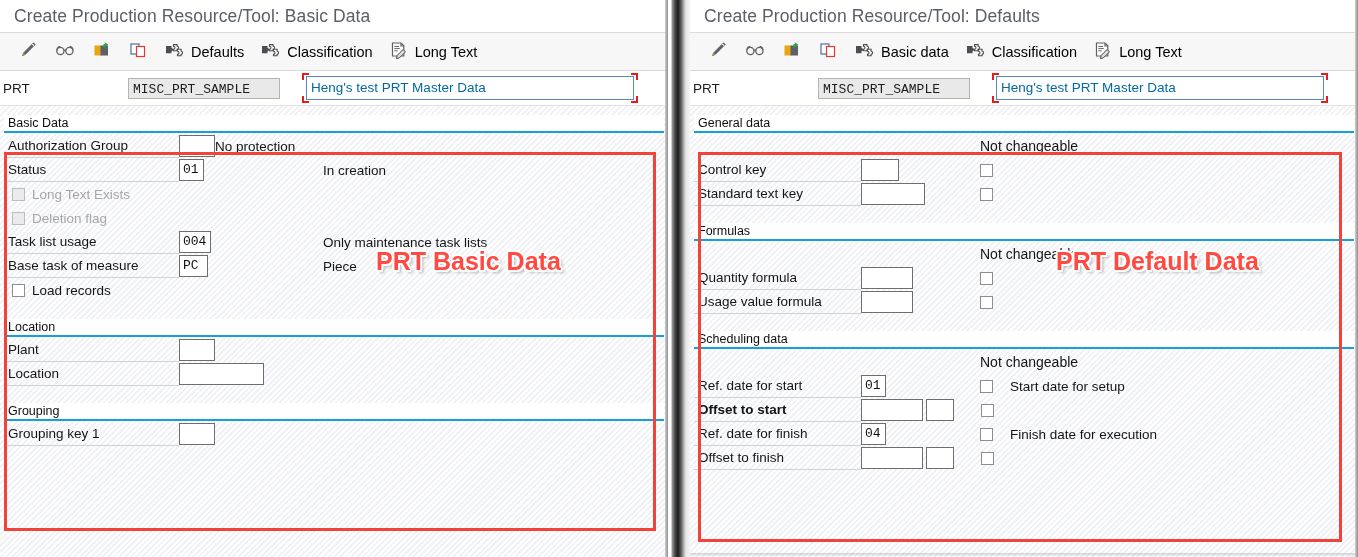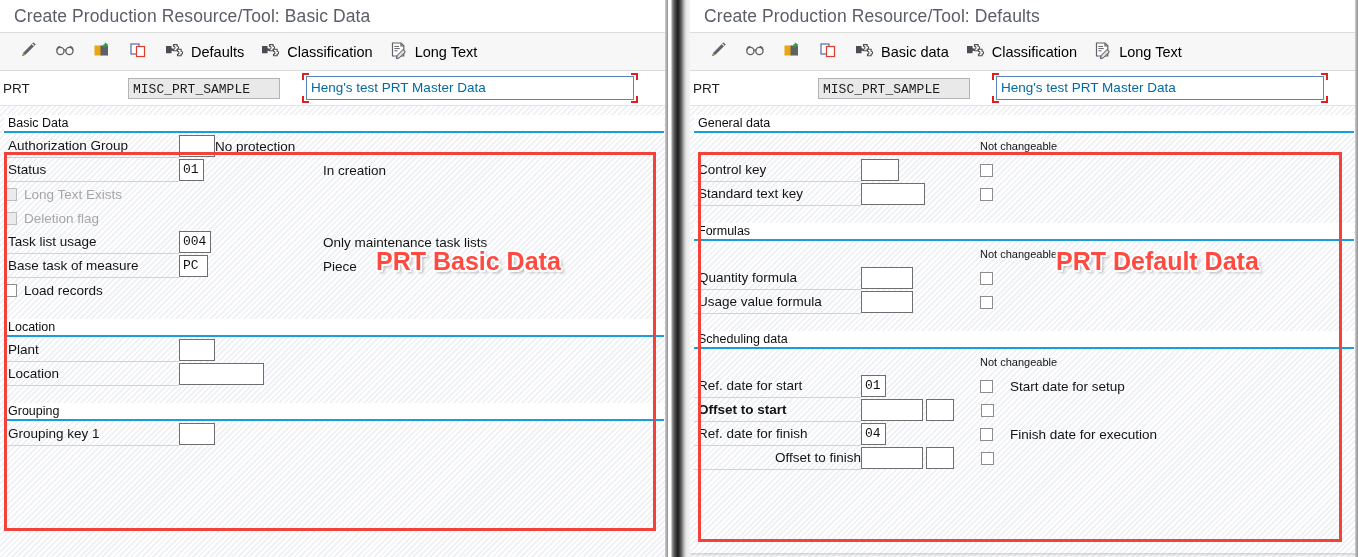--- a/index.html
+++ b/index.html
@@ -197,38 +197,39 @@
     font-size: 13.5px;
     color: #141414;
     white-space: nowrap;
   }
 
   
   .cbrow {
     height: 24px;
     display: flex;
     align-items: center;
+    padding-left: 8px;
     gap: 7px;
   }
   .cbox {
     width: 13px; height: 13px;
     border: 1px solid #8d8d8d;
     background: #ffffff;
     flex: 0 0 13px;
   }
   .cbox.dis {
     border-color: #bdbdbd;
     background: #ebebeb;
   }
   .cblabel { font-size: 13.5px; color: #141414; white-space: nowrap; }
   .cblabel.dis { color: #a6a6a6; }
 
   
   .notchg {
-    font-size: 11px;
+    font-size: 14px;
     color: #141414;
     white-space: nowrap;
   }
 
   
   .annot-box {
     position: absolute;
     border: 3px solid #f2433a;
     pointer-events: none;
     z-index: 40;
@@ -625,21 +626,21 @@
           </div>
 
           <div class="frow">
             <div class="flabel" style="width:167px;">Ref. date for finish</div>
             <div class="fin" style="width:25px;">04</div>
             <span class="cbox" style="margin-left:94px;"></span>
             <div class="ftext" style="margin-left:17px;">Finish date for execution</div>
           </div>
 
           <div class="frow">
-            <div class="flabel" style="width:167px;text-align:right;">Offset to finish</div>
+            <div class="flabel" style="width:167px;">Offset to finish</div>
             <div class="fin" style="width:62px;"></div>
             <div class="fin" style="width:28px; margin-left:3px;"></div>
             <span class="cbox" style="margin-left:27px;"></span>
           </div>
         </div>
       </div>
     </div>
 
     <div class="annot-box" style="left:8px; top:152px; width:644px; height:390px;"></div>
     <div class="annot-text" style="left:366px; top:247px;">PRT Default Data</div>

